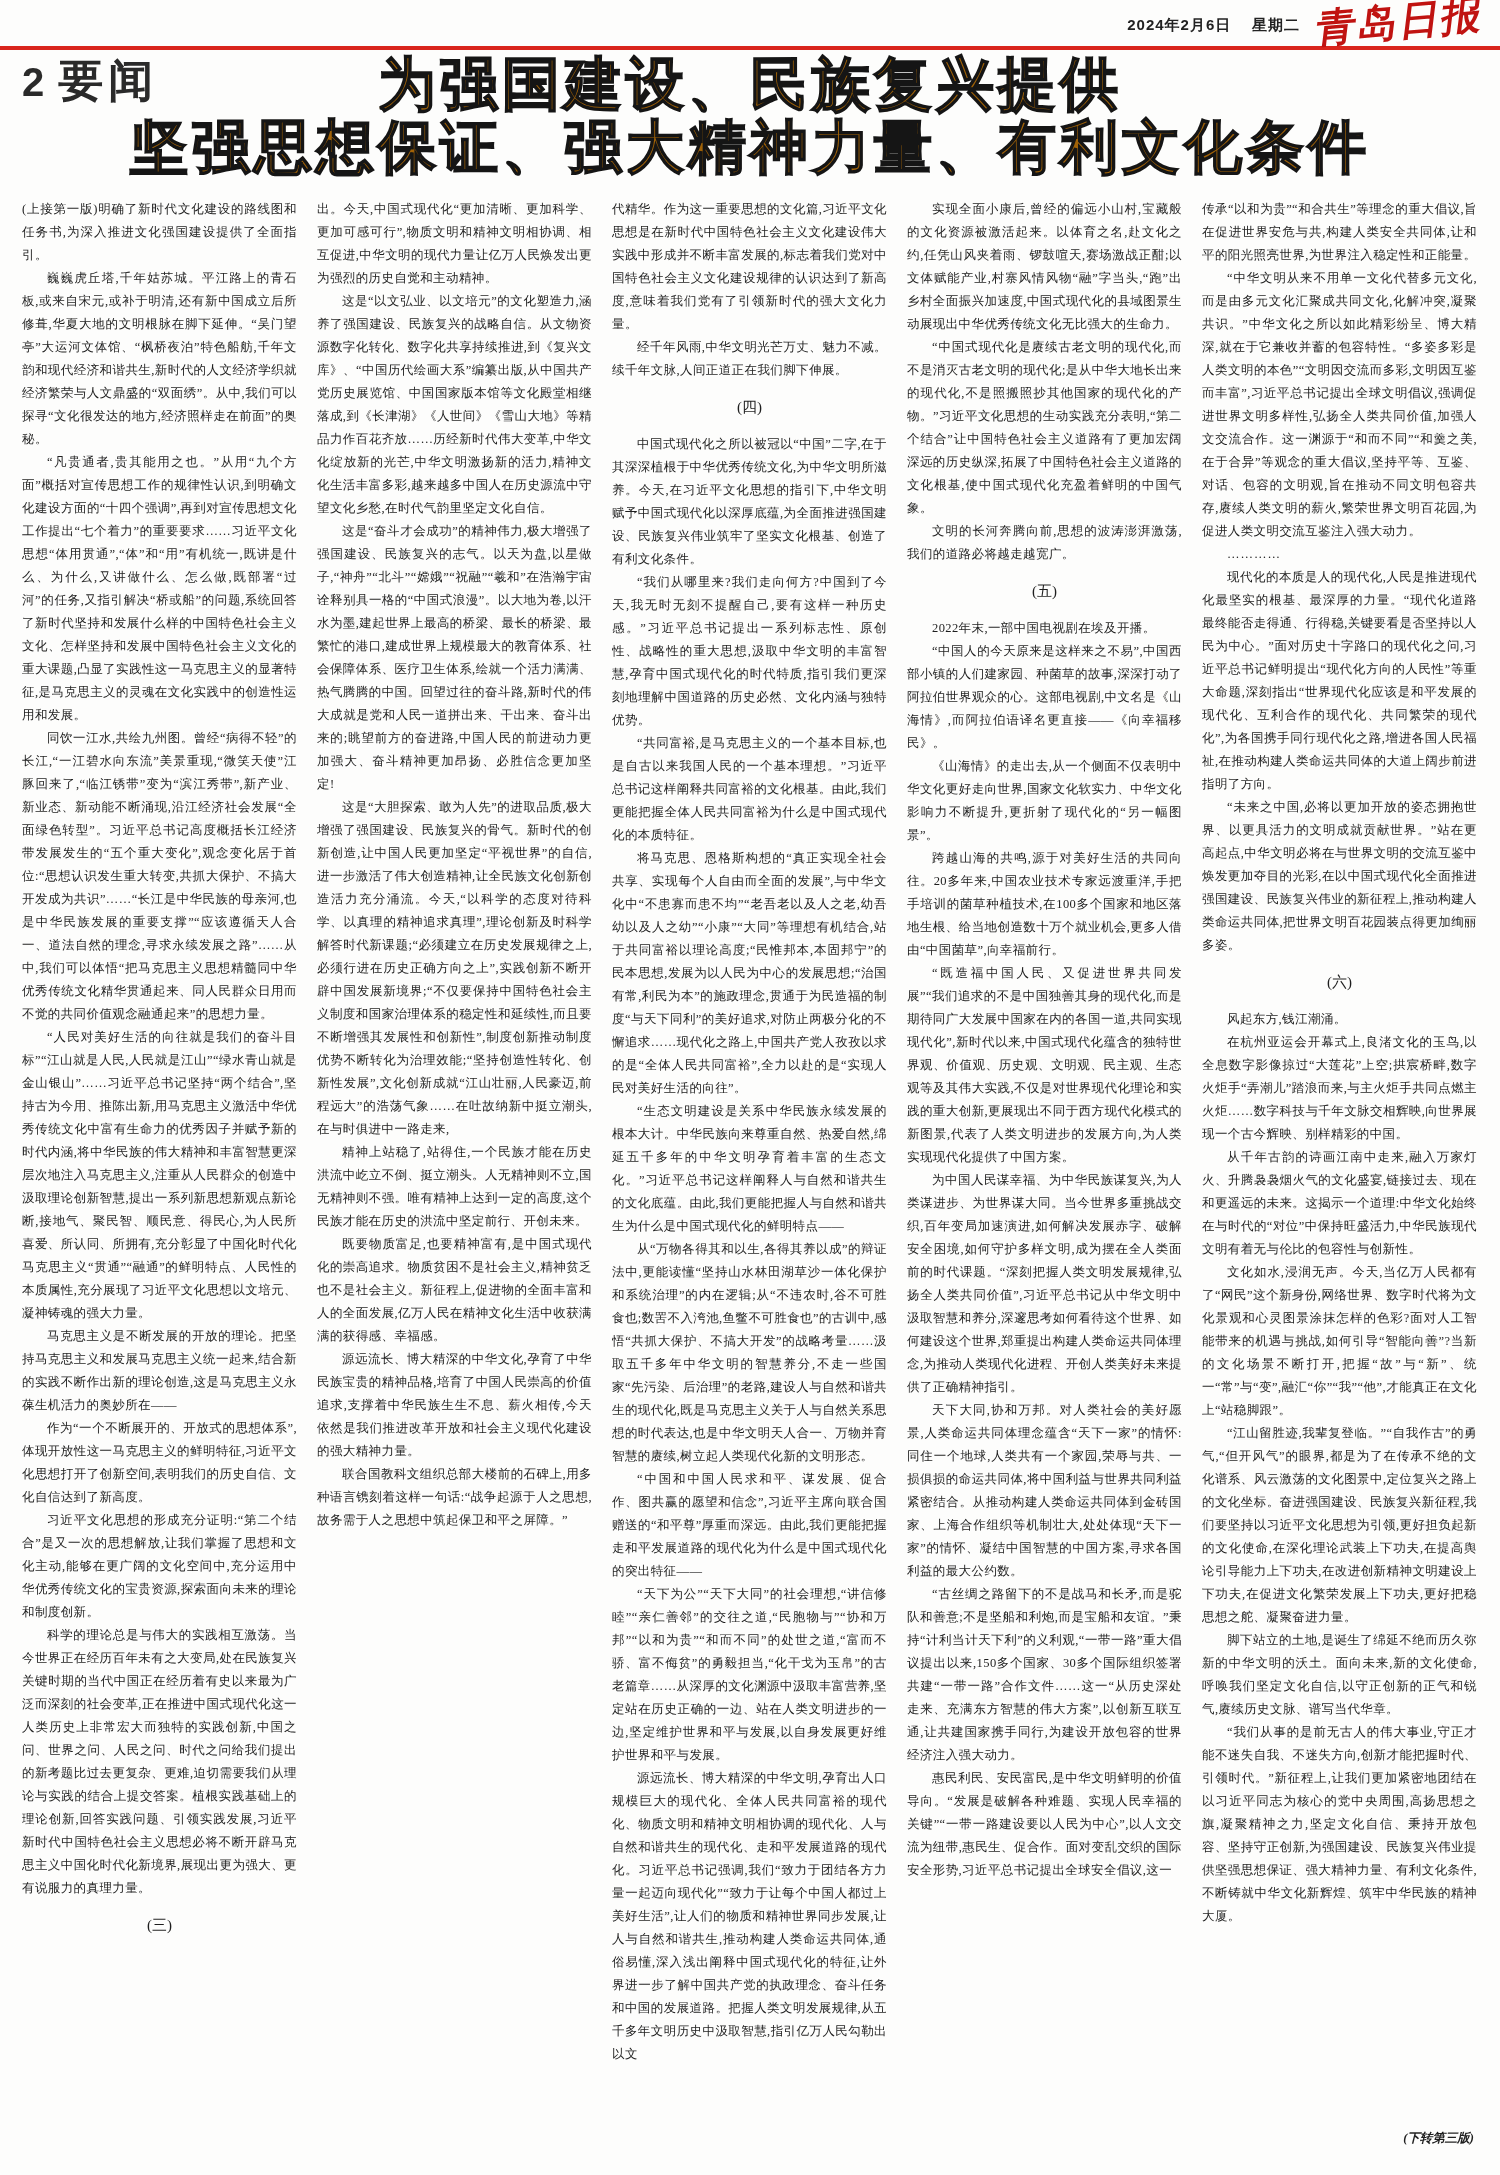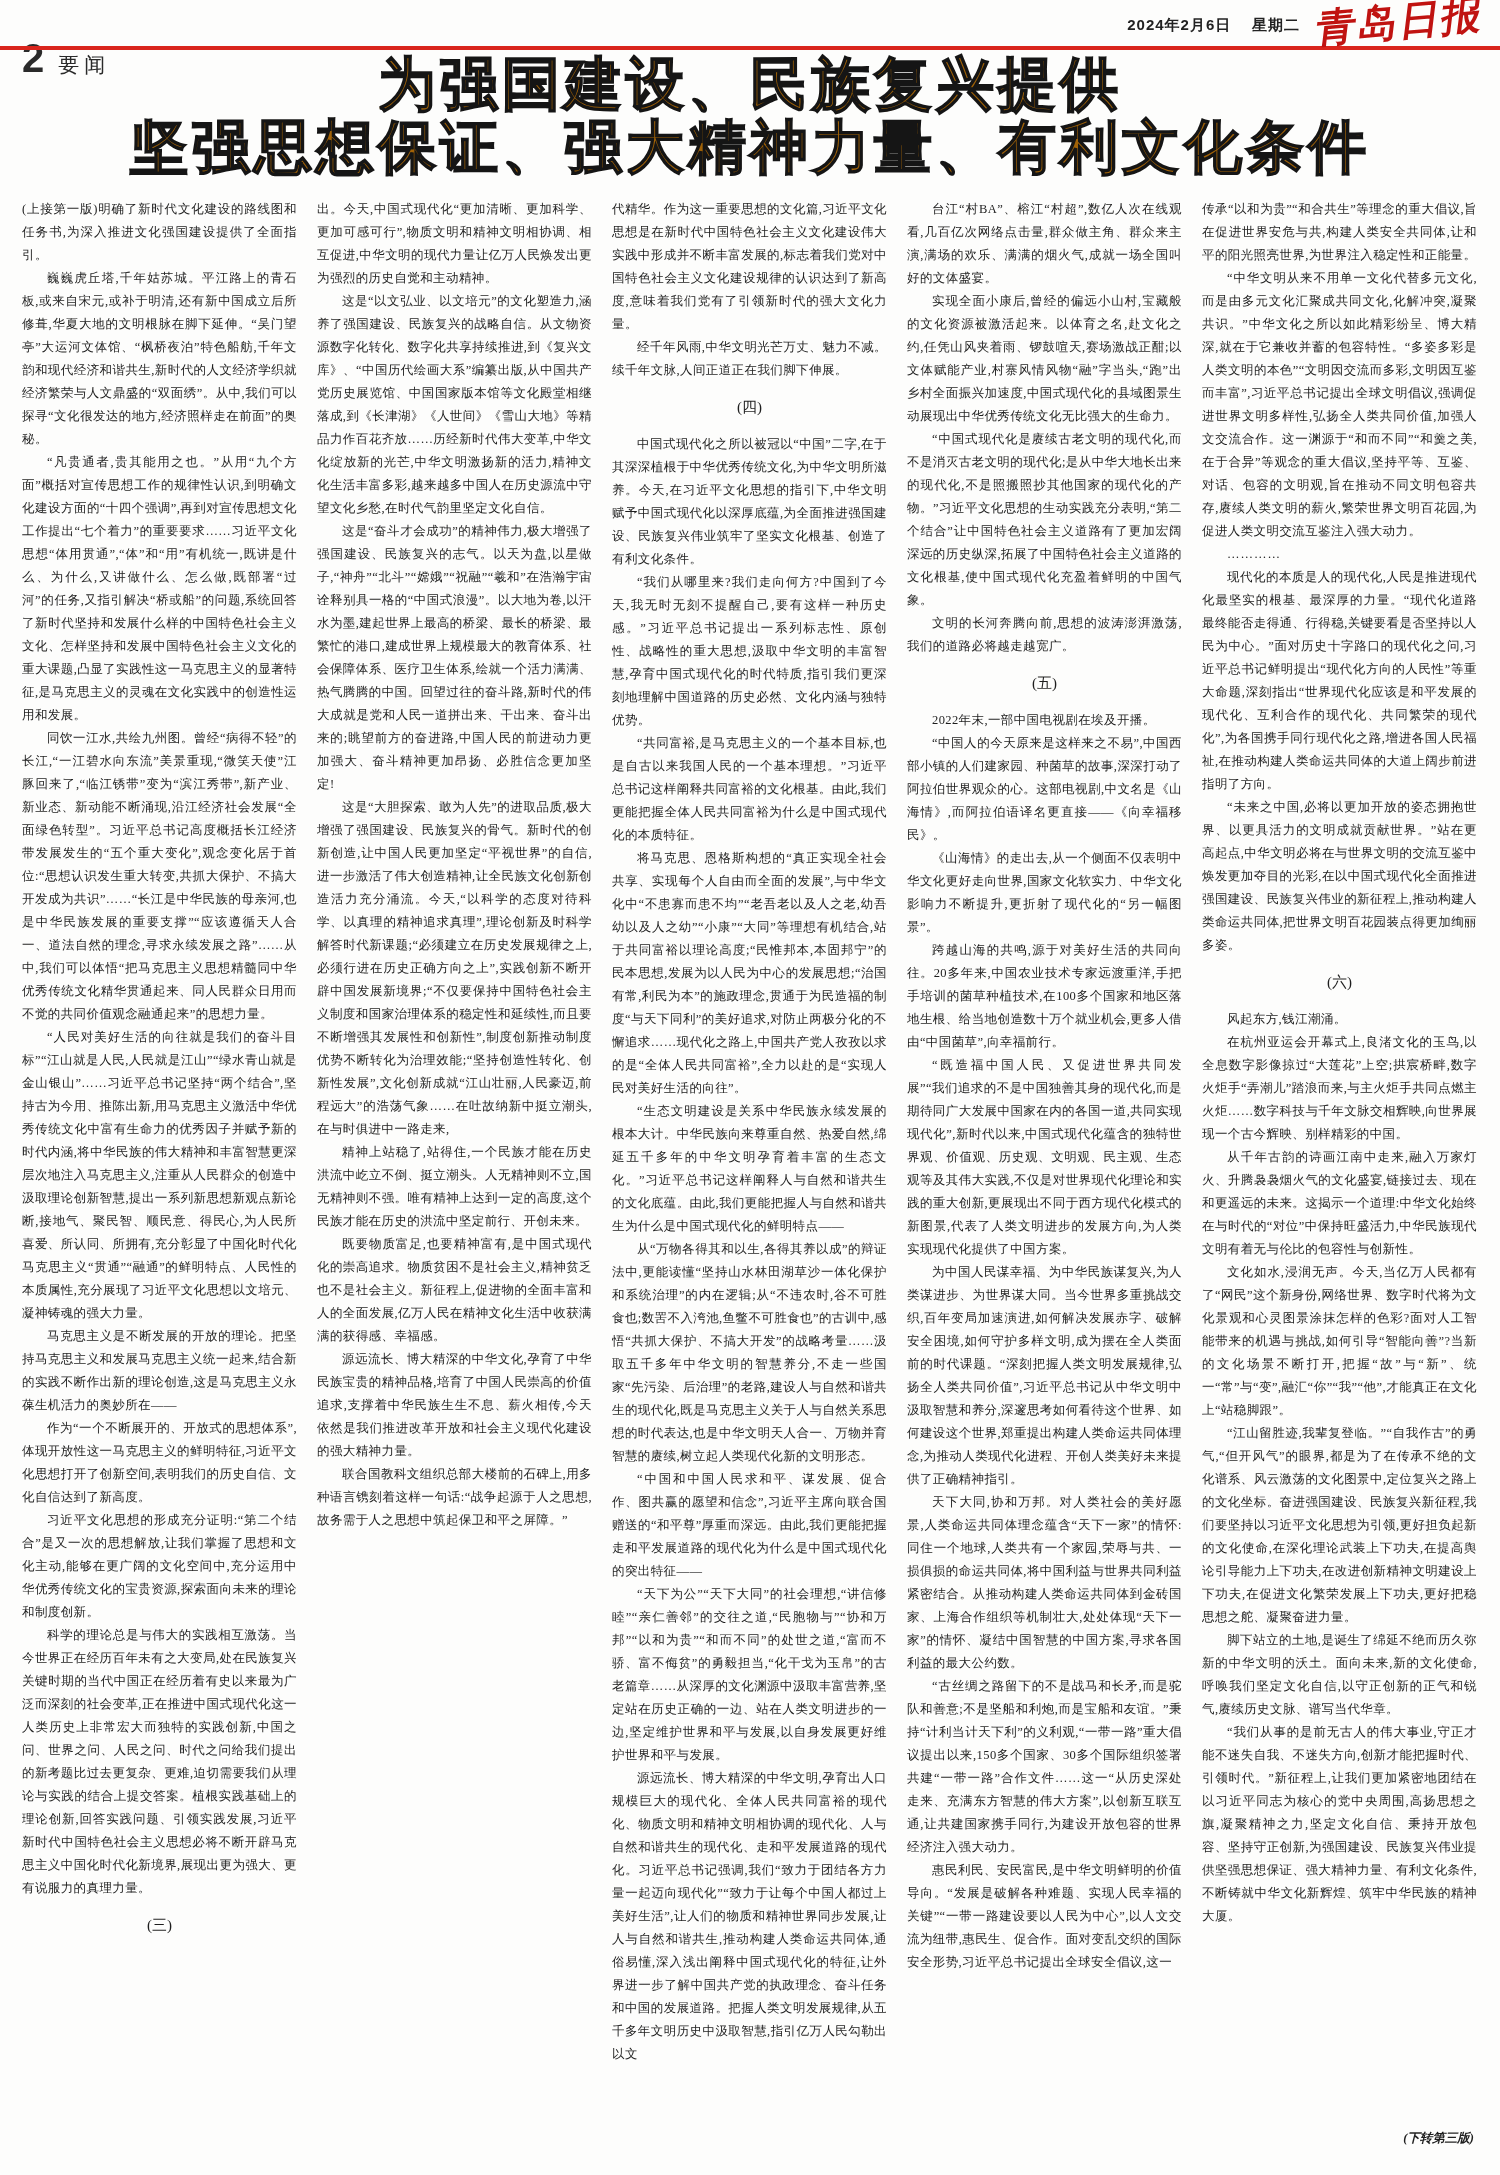--- a/index.html
+++ b/index.html
@@ -2,21 +2,21 @@
 <html><head>
 <meta charset="utf-8">
 <style>
   html,body{margin:0;padding:0;background:#e8e8e8;}
   #page{position:relative;width:1500px;height:2175px;background:#fdfdfc;margin:0 auto;
         font-family:"Liberation Serif","DejaVu Serif",serif;color:#1c1c1c;overflow:hidden;}
   
   #header{position:relative;height:46px;padding:0 22px;}
   .hdr-left{position:absolute;left:22px;top:4px;display:flex;align-items:baseline;gap:14px;}
   .page-num{font-size:40px;font-weight:bold;color:#2a2a2a;font-family:"Liberation Sans","DejaVu Sans",sans-serif;}
-  .section-name{font-size:21px;font-weight:normal;color:#2a2a2a;letter-spacing:5px;margin-top:47px;}
+  .section-name{font-size:45px;font-weight:bold;color:#2a2a2a;letter-spacing:5px;margin-top:47px;}
   .hdr-right{position:absolute;right:200px;top:16px;font-size:15px;font-weight:bold;color:#222;
              font-family:"Liberation Sans","DejaVu Sans",sans-serif;letter-spacing:1px;}
   .masthead{position:absolute;right:16px;top:-2px;font-size:40px;font-weight:bold;color:#c01311;
             transform:rotate(-5deg) skewX(-12deg);letter-spacing:2px;line-height:1.2;z-index:3;
             font-family:"Liberation Serif","DejaVu Serif",serif;}
   .red-rule{position:absolute;left:0;top:46px;width:1500px;height:4px;background:#d9251c;}
   
   #headline{margin-top:8px;text-align:center;color:#a16207;}
   .hl-line{font-weight:900;font-size:58px;line-height:1.08;letter-spacing:4px;
            -webkit-text-stroke:1.6px #151515;}
@@ -88,21 +88,20 @@
           <p class="para">“我们从哪里来?我们走向何方?中国到了今天,我无时无刻不提醒自己,要有这样一种历史感。”习近平总书记提出一系列标志性、原创性、战略性的重大思想,汲取中华文明的丰富智慧,孕育中国式现代化的时代特质,指引我们更深刻地理解中国道路的历史必然、文化内涵与独特优势。</p>
           <p class="para">“共同富裕,是马克思主义的一个基本目标,也是自古以来我国人民的一个基本理想。”习近平总书记这样阐释共同富裕的文化根基。由此,我们更能把握全体人民共同富裕为什么是中国式现代化的本质特征。</p>
           <p class="para">将马克思、恩格斯构想的“真正实现全社会共享、实现每个人自由而全面的发展”,与中华文化中“不患寡而患不均”“老吾老以及人之老,幼吾幼以及人之幼”“小康”“大同”等理想有机结合,站于共同富裕以理论高度;“民惟邦本,本固邦宁”的民本思想,发展为以人民为中心的发展思想;“治国有常,利民为本”的施政理念,贯通于为民造福的制度“与天下同利”的美好追求,对防止两极分化的不懈追求……现代化之路上,中国共产党人孜孜以求的是“全体人民共同富裕”,全力以赴的是“实现人民对美好生活的向往”。</p>
           <p class="para">“生态文明建设是关系中华民族永续发展的根本大计。中华民族向来尊重自然、热爱自然,绵延五千多年的中华文明孕育着丰富的生态文化。”习近平总书记这样阐释人与自然和谐共生的文化底蕴。由此,我们更能把握人与自然和谐共生为什么是中国式现代化的鲜明特点——</p>
           <p class="para">从“万物各得其和以生,各得其养以成”的辩证法中,更能读懂“坚持山水林田湖草沙一体化保护和系统治理”的内在逻辑;从“不违农时,谷不可胜食也;数罟不入洿池,鱼鳖不可胜食也”的古训中,感悟“共抓大保护、不搞大开发”的战略考量……汲取五千多年中华文明的智慧养分,不走一些国家“先污染、后治理”的老路,建设人与自然和谐共生的现代化,既是马克思主义关于人与自然关系思想的时代表达,也是中华文明天人合一、万物并育智慧的赓续,树立起人类现代化新的文明形态。</p>
           <p class="para">“中国和中国人民求和平、谋发展、促合作、图共赢的愿望和信念”,习近平主席向联合国赠送的“和平尊”厚重而深远。由此,我们更能把握走和平发展道路的现代化为什么是中国式现代化的突出特征——</p>
           <p class="para">“天下为公”“天下大同”的社会理想,“讲信修睦”“亲仁善邻”的交往之道,“民胞物与”“协和万邦”“以和为贵”“和而不同”的处世之道,“富而不骄、富不侮贫”的勇毅担当,“化干戈为玉帛”的古老篇章……从深厚的文化渊源中汲取丰富营养,坚定站在历史正确的一边、站在人类文明进步的一边,坚定维护世界和平与发展,以自身发展更好维护世界和平与发展。</p>
           <p class="para">源远流长、博大精深的中华文明,孕育出人口规模巨大的现代化、全体人民共同富裕的现代化、物质文明和精神文明相协调的现代化、人与自然和谐共生的现代化、走和平发展道路的现代化。习近平总书记强调,我们“致力于团结各方力量一起迈向现代化”“致力于让每个中国人都过上美好生活”,让人们的物质和精神世界同步发展,让人与自然和谐共生,推动构建人类命运共同体,通俗易懂,深入浅出阐释中国式现代化的特征,让外界进一步了解中国共产党的执政理念、奋斗任务和中国的发展道路。把握人类文明发展规律,从五千多年文明历史中汲取智慧,指引亿万人民勾勒出以文</p>
         </div>
         <div class="col">
-          <p class="para">台江“村BA”、榕江“村超”,数亿人次在线观看,几百亿次网络点击量,群众做主角、群众来主演,满场的欢乐、满满的烟火气,成就一场全国叫好的文体盛宴。</p>
           <p class="para">实现全面小康后,曾经的偏远小山村,宝藏般的文化资源被激活起来。以体育之名,赴文化之约,任凭山风夹着雨、锣鼓喧天,赛场激战正酣;以文体赋能产业,村寨风情风物“融”字当头,“跑”出乡村全面振兴加速度,中国式现代化的县域图景生动展现出中华优秀传统文化无比强大的生命力。</p>
           <p class="para">“中国式现代化是赓续古老文明的现代化,而不是消灭古老文明的现代化;是从中华大地长出来的现代化,不是照搬照抄其他国家的现代化的产物。”习近平文化思想的生动实践充分表明,“第二个结合”让中国特色社会主义道路有了更加宏阔深远的历史纵深,拓展了中国特色社会主义道路的文化根基,使中国式现代化充盈着鲜明的中国气象。</p>
           <p class="para">文明的长河奔腾向前,思想的波涛澎湃激荡,我们的道路必将越走越宽广。</p>
           <div class="marker">(五)</div>
           <p class="para">2022年末,一部中国电视剧在埃及开播。</p>
           <p class="para">“中国人的今天原来是这样来之不易”,中国西部小镇的人们建家园、种菌草的故事,深深打动了阿拉伯世界观众的心。这部电视剧,中文名是《山海情》,而阿拉伯语译名更直接——《向幸福移民》。</p>
           <p class="para">《山海情》的走出去,从一个侧面不仅表明中华文化更好走向世界,国家文化软实力、中华文化影响力不断提升,更折射了现代化的“另一幅图景”。</p>
           <p class="para">跨越山海的共鸣,源于对美好生活的共同向往。20多年来,中国农业技术专家远渡重洋,手把手培训的菌草种植技术,在100多个国家和地区落地生根、给当地创造数十万个就业机会,更多人借由“中国菌草”,向幸福前行。</p>
           <p class="para">“既造福中国人民、又促进世界共同发展”“我们追求的不是中国独善其身的现代化,而是期待同广大发展中国家在内的各国一道,共同实现现代化”,新时代以来,中国式现代化蕴含的独特世界观、价值观、历史观、文明观、民主观、生态观等及其伟大实践,不仅是对世界现代化理论和实践的重大创新,更展现出不同于西方现代化模式的新图景,代表了人类文明进步的发展方向,为人类实现现代化提供了中国方案。</p>
           <p class="para">为中国人民谋幸福、为中华民族谋复兴,为人类谋进步、为世界谋大同。当今世界多重挑战交织,百年变局加速演进,如何解决发展赤字、破解安全困境,如何守护多样文明,成为摆在全人类面前的时代课题。“深刻把握人类文明发展规律,弘扬全人类共同价值”,习近平总书记从中华文明中汲取智慧和养分,深邃思考如何看待这个世界、如何建设这个世界,郑重提出构建人类命运共同体理念,为推动人类现代化进程、开创人类美好未来提供了正确精神指引。</p>

